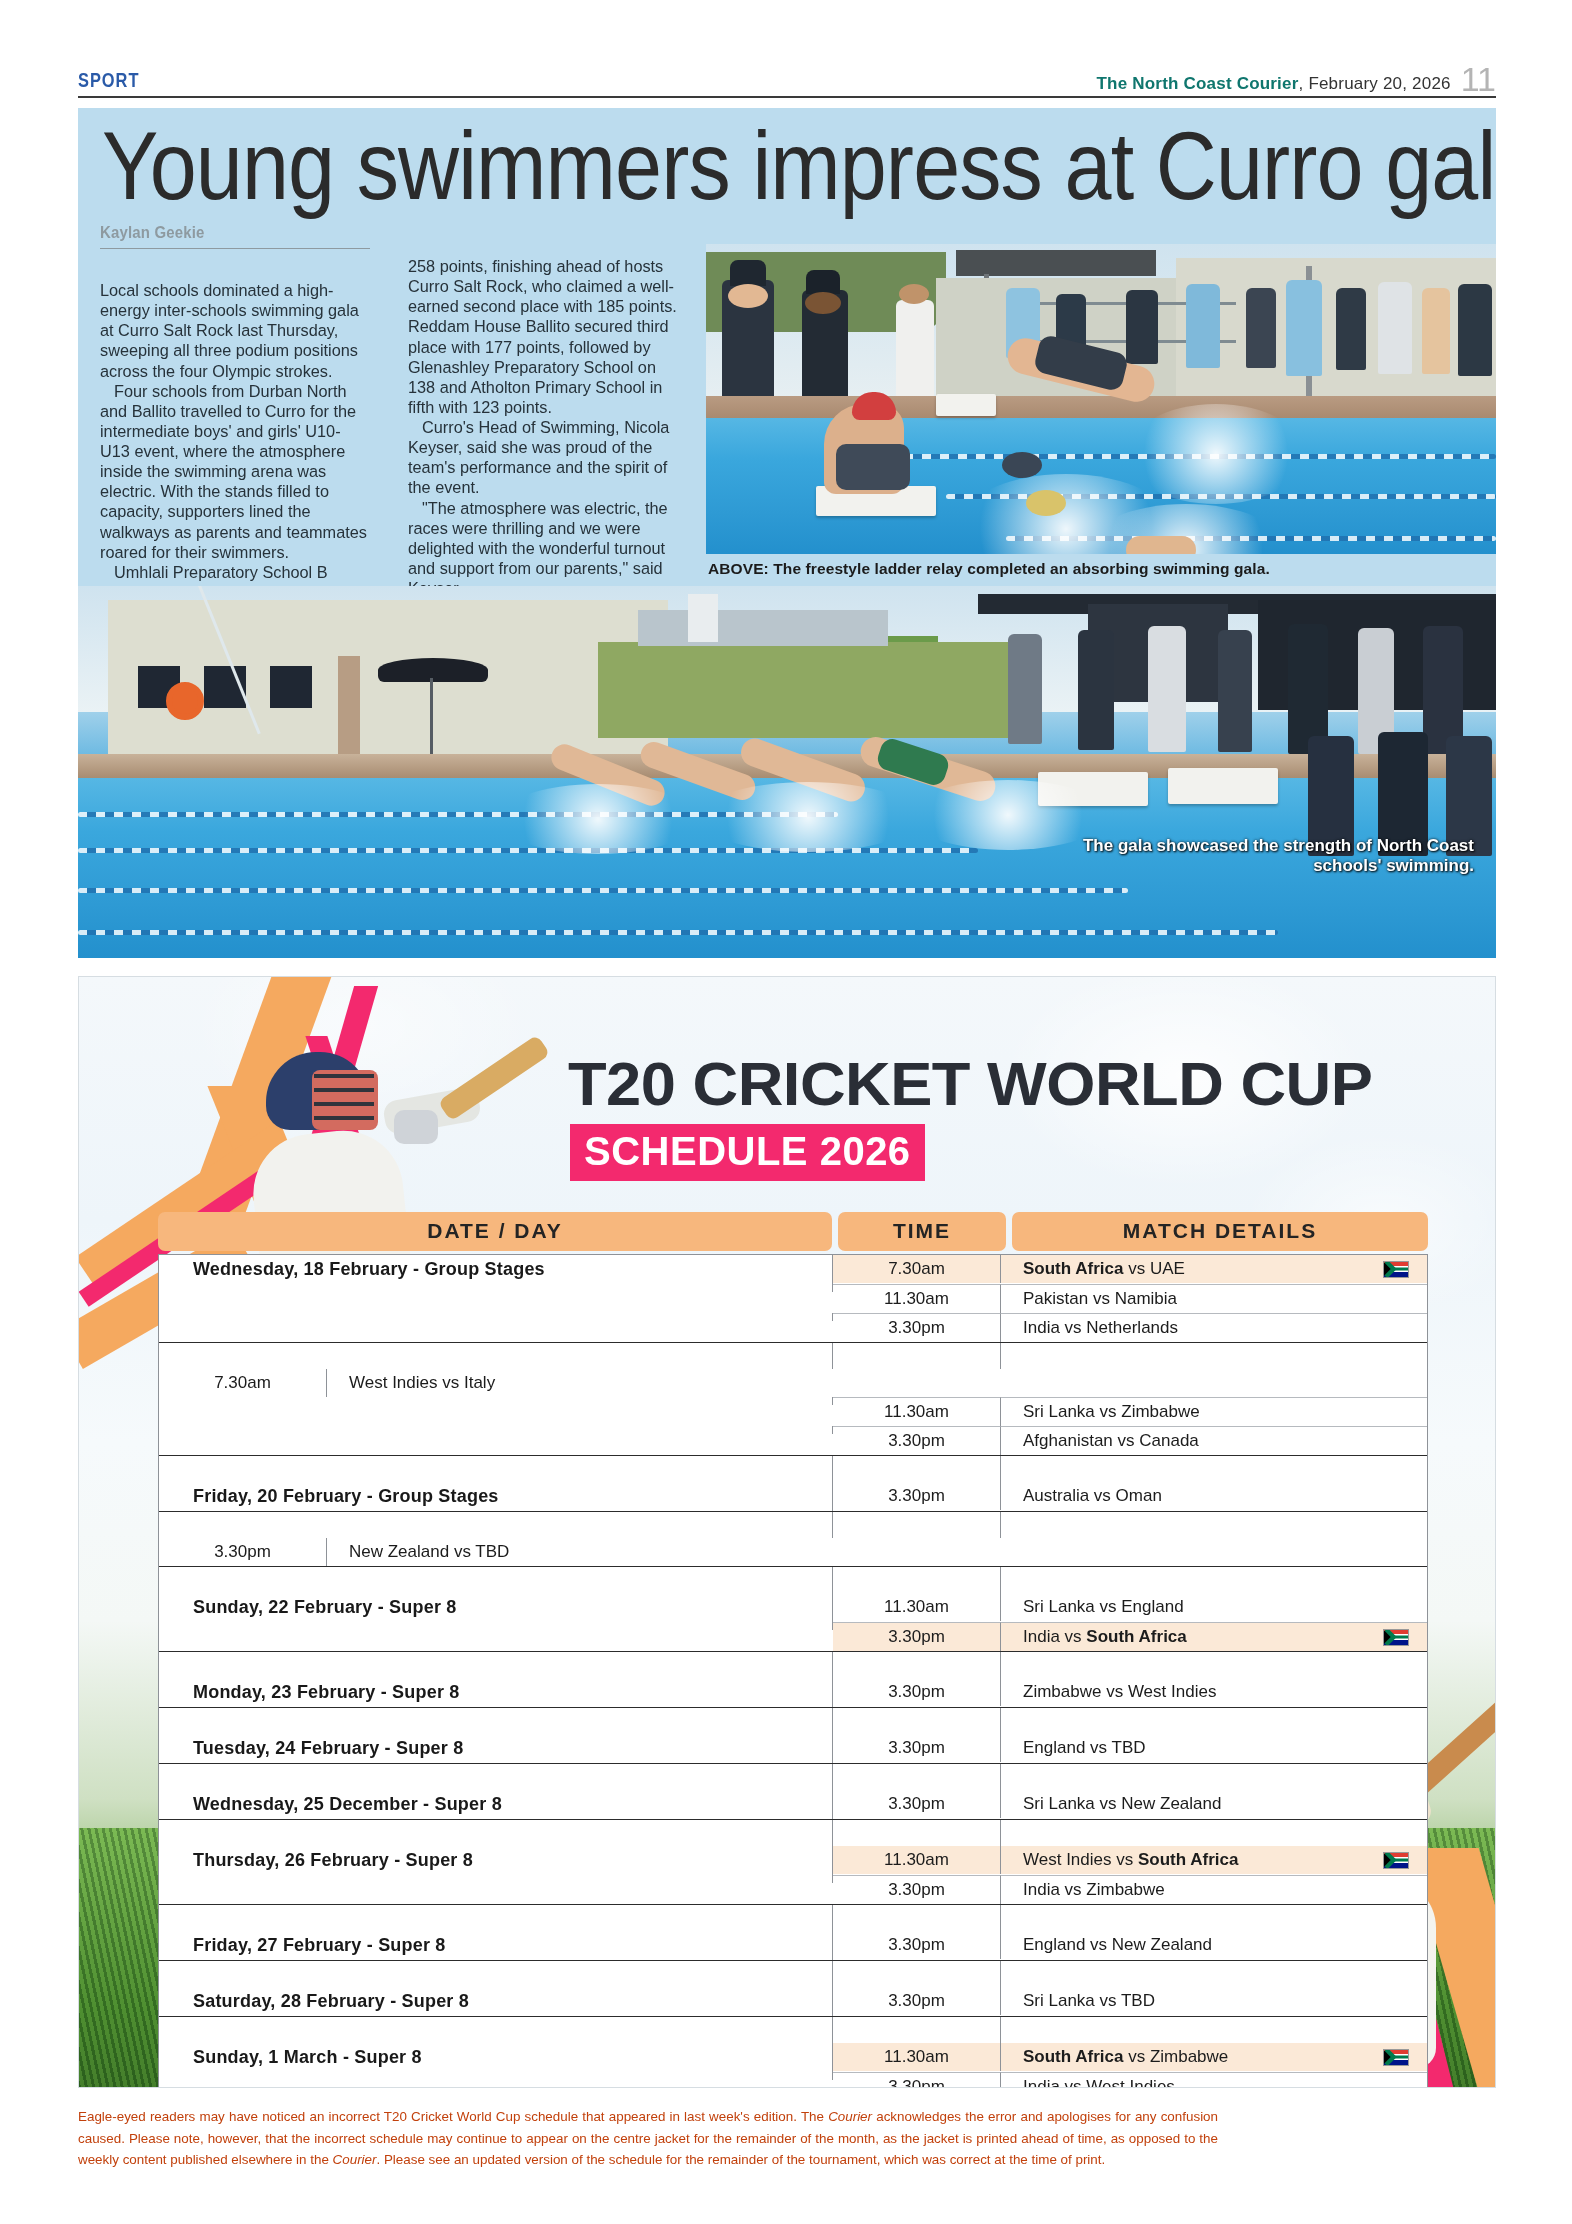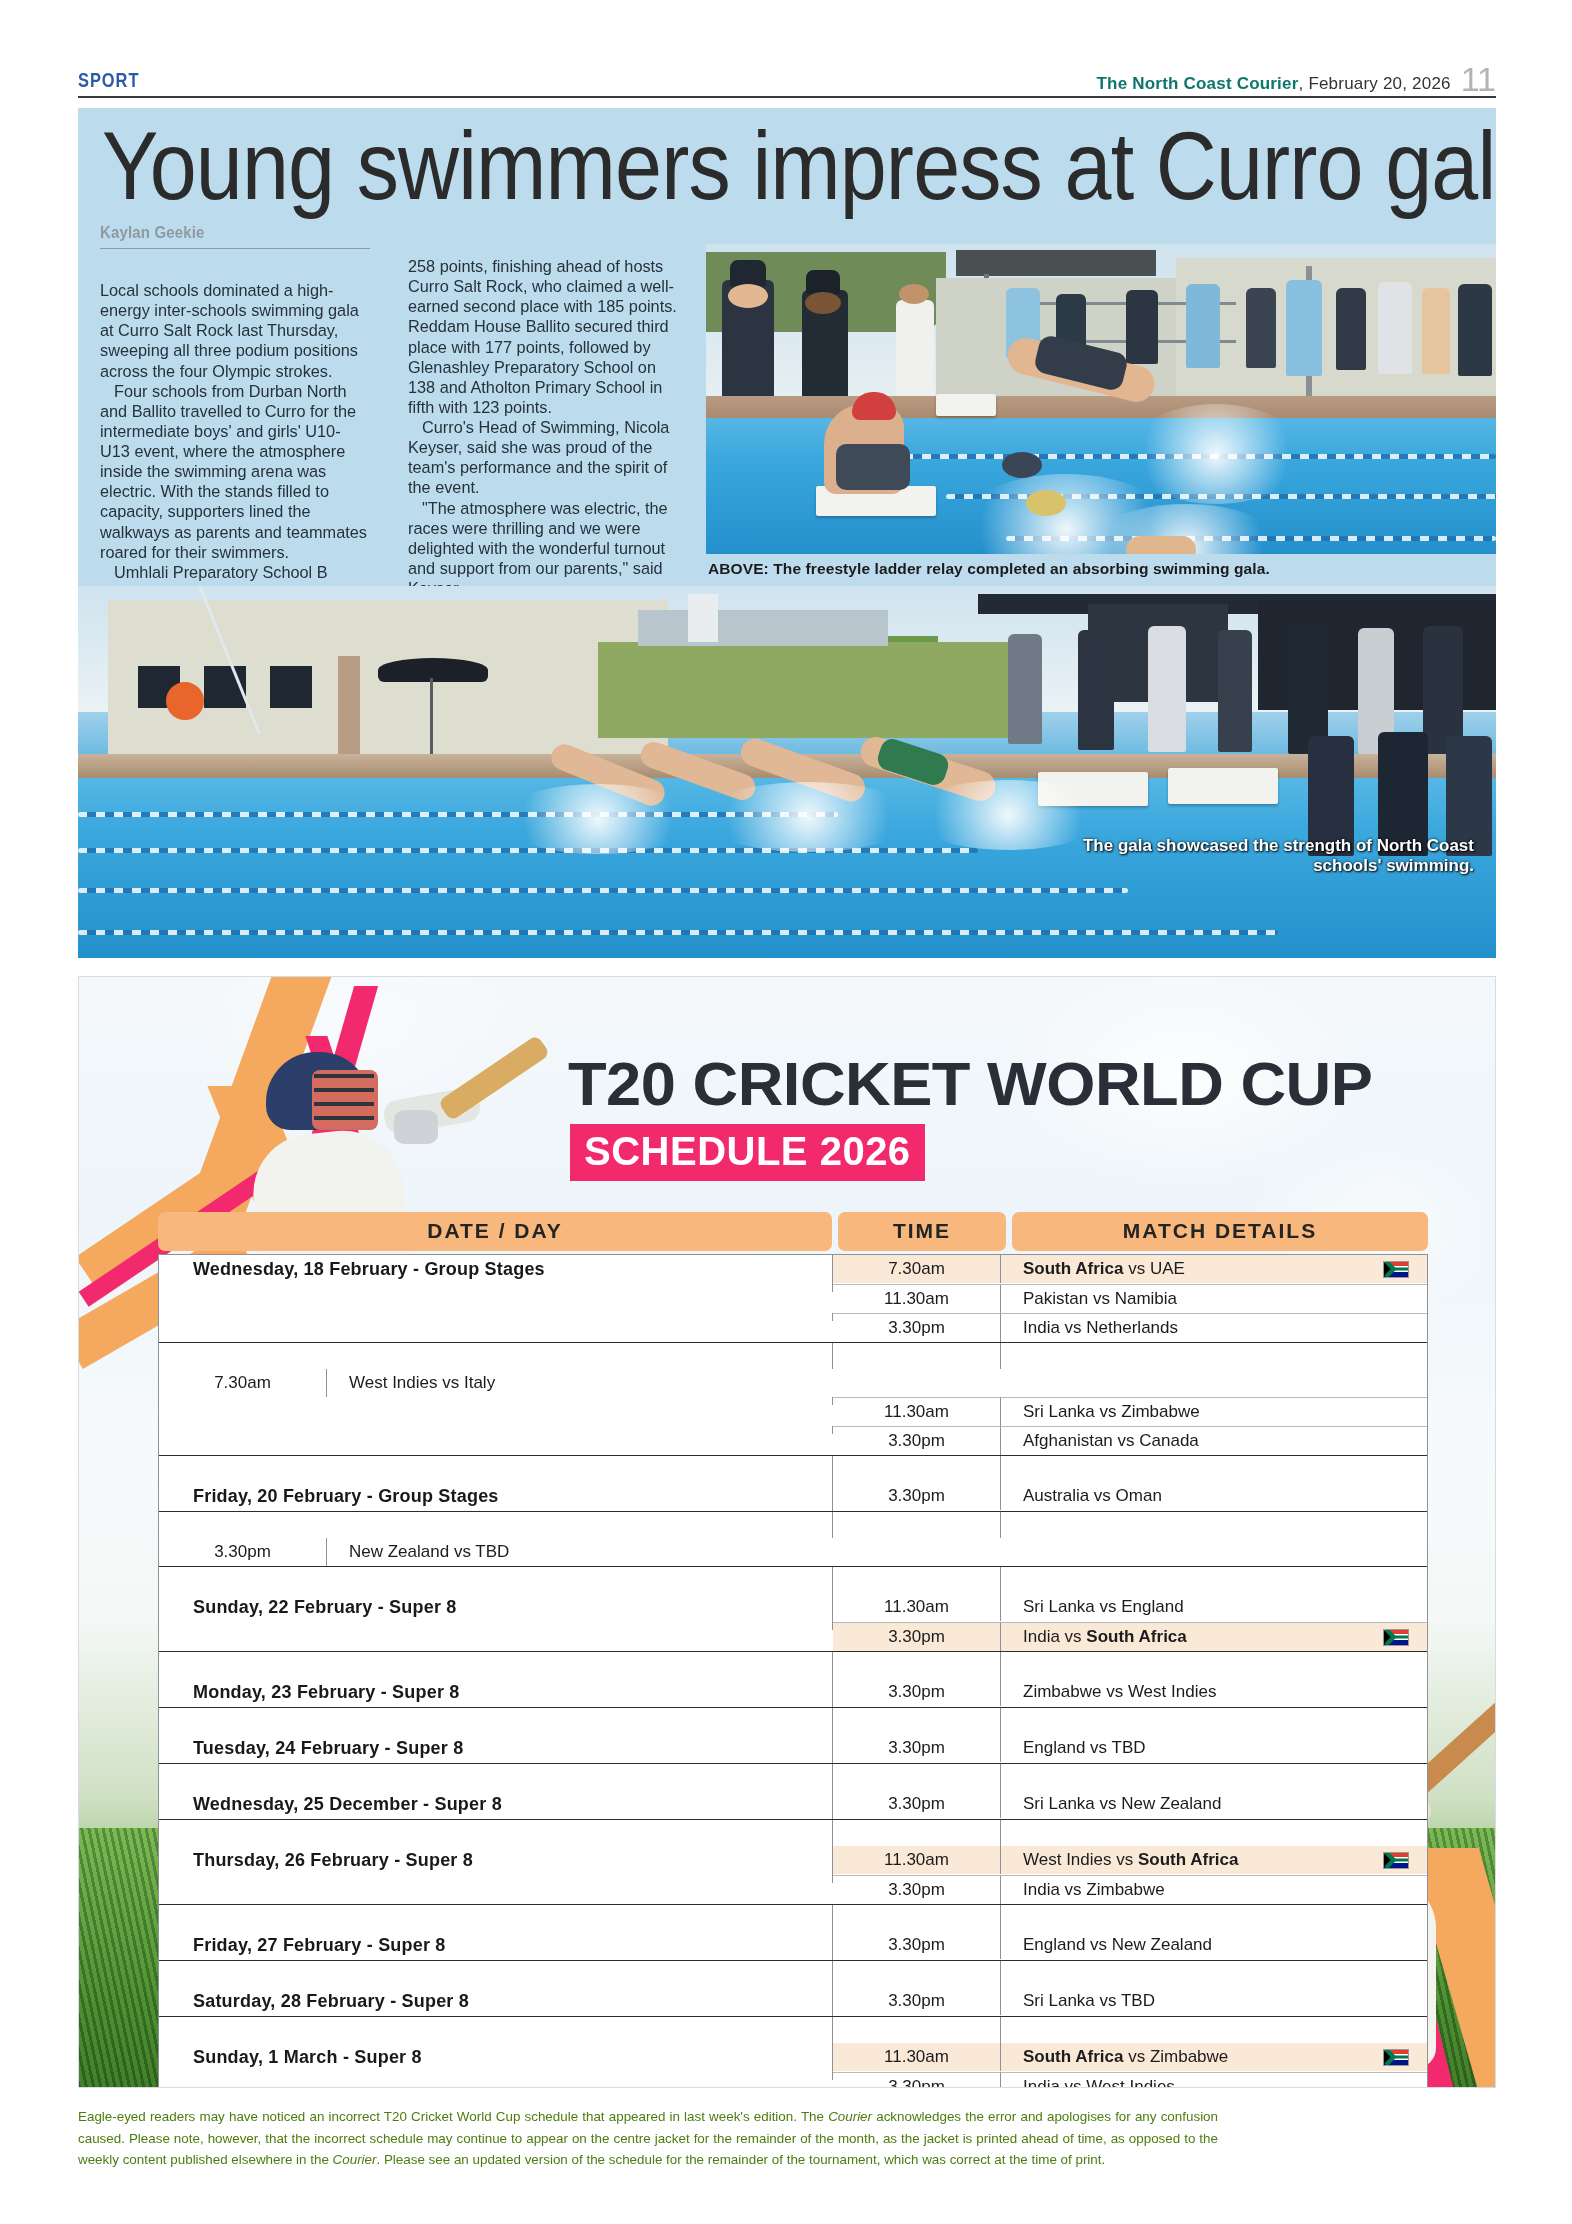--- a/index.html
+++ b/index.html
@@ -327,21 +327,21 @@
   }
 
   
   .disclaimer {
     position: absolute;
     left: 78px; top: 2106px;
     width: 1140px;
     font-family: "Liberation Sans Narrow", "Liberation Sans", sans-serif;
     font-size: 13.4px;
     line-height: 1.62;
-    color: #4d7c0f;
+    color: #c2410c;
     text-align: justify;
   }
   .disclaimer i { font-style: italic; }
 </style>
 </head>
 <body>
 
 <div class="page">
 
   <div class="masthead">

